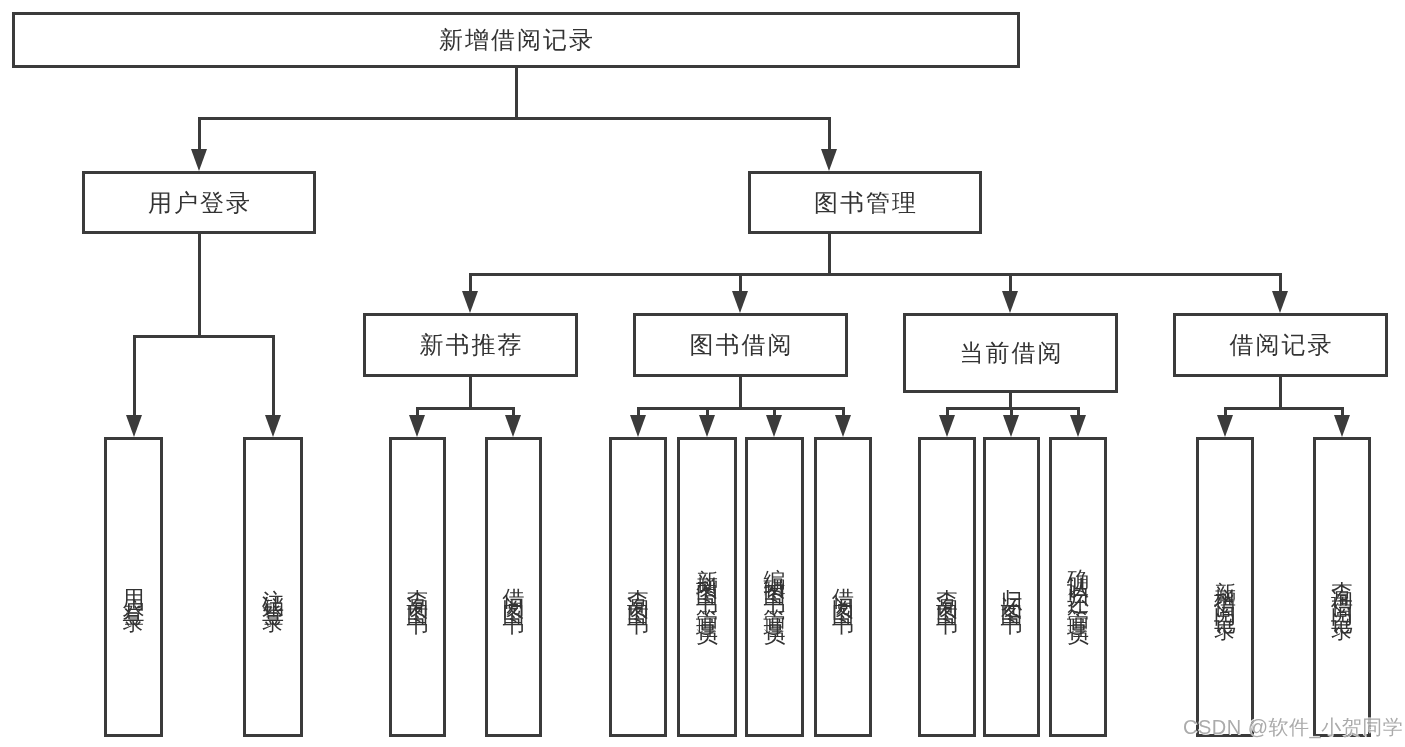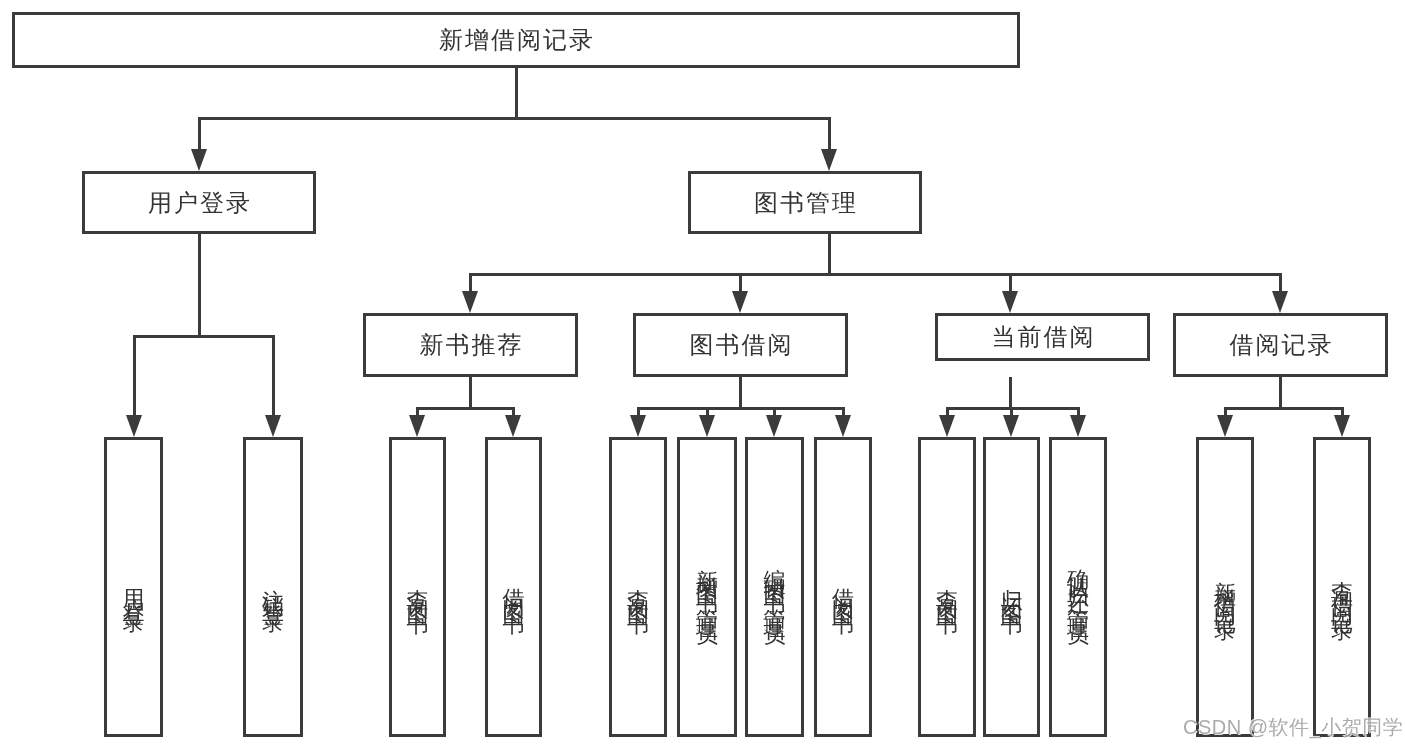--- a/index.html
+++ b/index.html
@@ -89,31 +89,31 @@
   <div class="arrow" style="left:1217px;top:415px;"></div>
   <div class="arrow" style="left:1334px;top:415px;"></div>
 
   <div class="box hbox" style="left:12px;top:12px;width:1008px;height:56px;">
     <span class="lbl">新增借阅记录</span>
   </div>
 
   <div class="box hbox" style="left:82px;top:171px;width:234px;height:63px;">
     <span class="lbl">用户登录</span>
   </div>
-  <div class="box hbox" style="left:688px;top:171px;width:234px;height:63px;">
+  <div class="box hbox" style="left:748px;top:171px;width:234px;height:63px;">
     <span class="lbl">图书管理</span>
   </div>
 
   <div class="box hbox" style="left:363px;top:313px;width:215px;height:64px;">
     <span class="lbl">新书推荐</span>
   </div>
   <div class="box hbox" style="left:633px;top:313px;width:215px;height:64px;">
     <span class="lbl">图书借阅</span>
   </div>
-  <div class="box hbox" style="left:935px;top:313px;width:215px;height:48px;">
+  <div class="box hbox" style="left:903px;top:313px;width:215px;height:80px;">
     <span class="lbl">当前借阅</span>
   </div>
   <div class="box hbox" style="left:1173px;top:313px;width:215px;height:64px;">
     <span class="lbl">借阅记录</span>
   </div>
 
   <div class="box leaf" style="left:104px;top:437px;width:59px;height:300px;">
     <span class="lbl">用户登录</span>
   </div>
   <div class="box leaf" style="left:243px;top:437px;width:60px;height:300px;">

